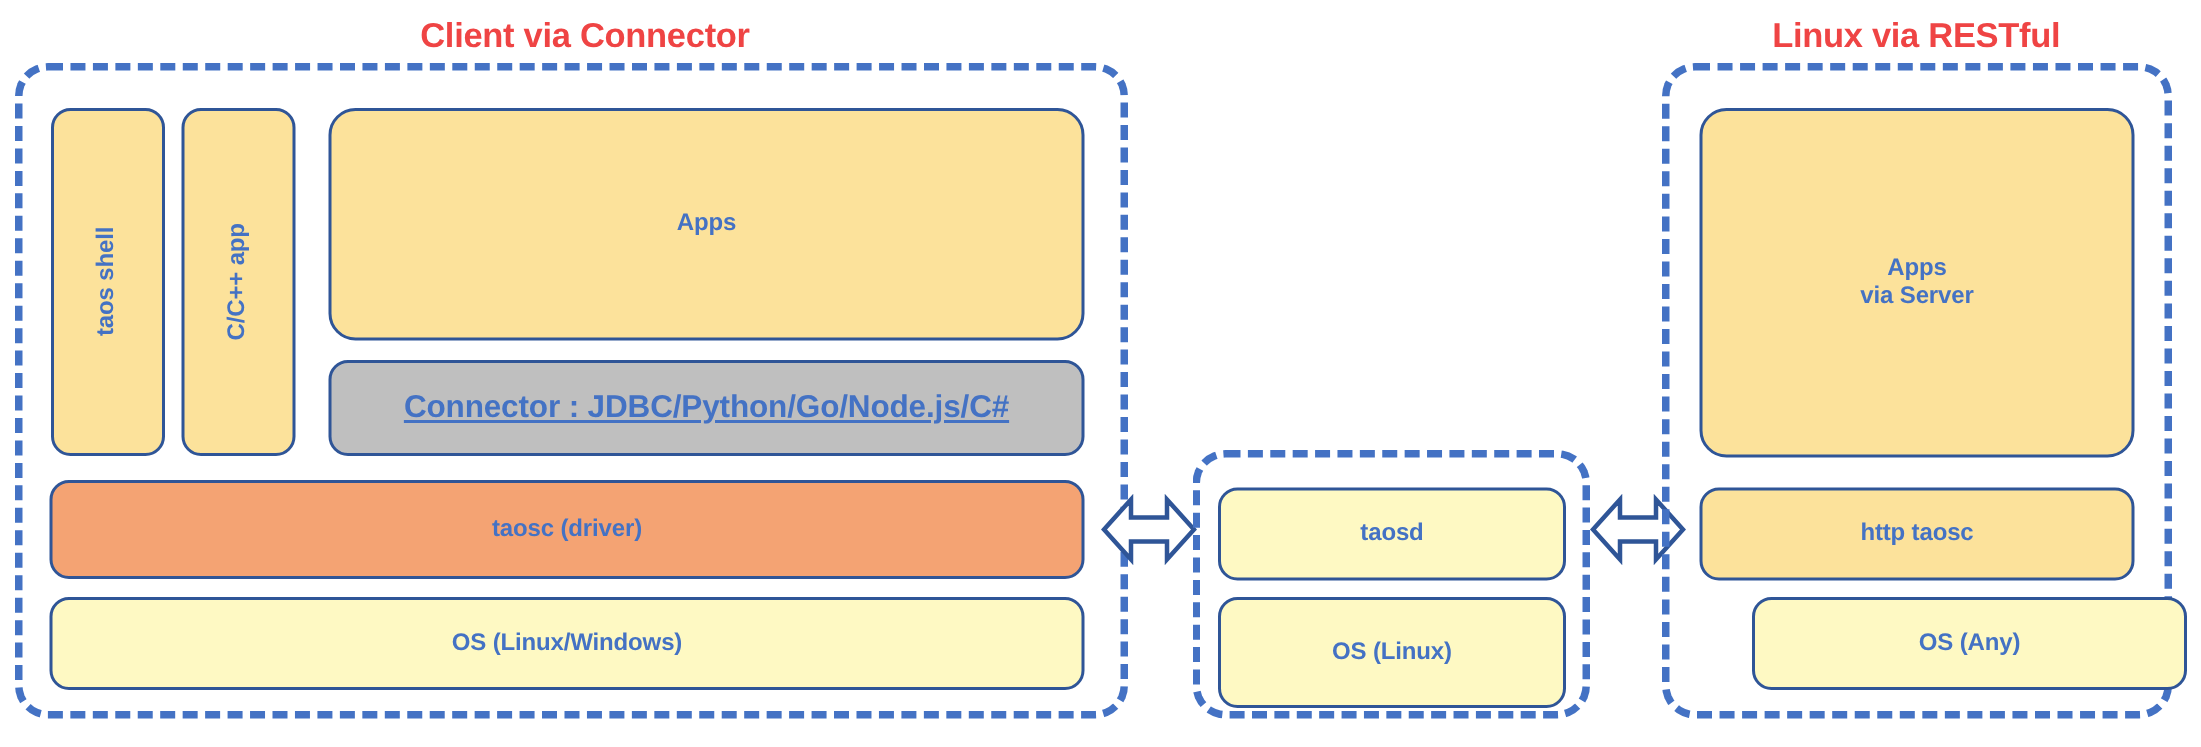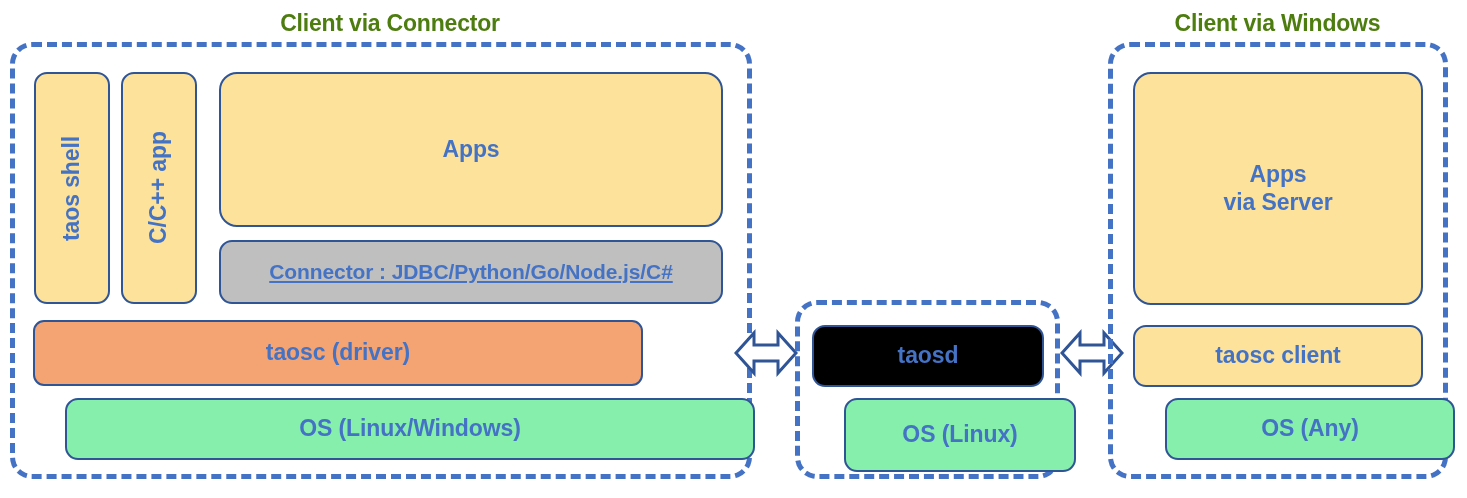--- a/index.html
+++ b/index.html
@@ -16,21 +16,21 @@
     position: relative;
     width: 1467px;
     height: 498px;
     background: #ffffff;
     overflow: hidden;
   }
 
   
   .section-title {
     position: absolute;
-    color: #4d7c0f;
+    color: #ef4444;
     font-weight: bold;
     font-size: 23px;
     letter-spacing: -0.2px;
     text-align: center;
     white-space: nowrap;
     line-height: 1;
   }
 
   
   .group {
@@ -46,65 +46,65 @@
     position: absolute;
     box-sizing: border-box;
     border: 2px solid #2f5597;
     border-radius: 13px;
     display: flex;
     align-items: center;
     justify-content: center;
     text-align: center;
     color: #4472c4;
     font-weight: bold;
-    font-size: 23px;
+    font-size: 16px;
     line-height: 1.18;
     letter-spacing: -0.1px;
   }
   .box.vertical {
     writing-mode: vertical-rl;
     transform: rotate(180deg);
   }
   .fill-yellow { background: #fce29b; }
   .fill-orange { background: #f4a373; }
-  .fill-blue   { background: #86efac; margin-left: 32px; }
-  .fill-green  { background: #000000; }
+  .fill-blue   { background: #fef9c3; }
+  .fill-green  { background: #fef9c3; }
   .fill-gray   { background: #bfbfbf; }
 
   .box.small-text { font-size: 21px; text-decoration: underline; }
 
   
   .arrow {
     position: absolute;
     width: 64px;
     height: 54px;
   }
   .arrow svg { display: block; width: 100%; height: 100%; }
 </style>
 </head>
 <body>
 
 <div id="canvas">
 
   <div class="section-title" style="left:130px; top:12px; width:520px;">Client via Connector</div>
 
 
-  <div class="section-title" style="left:1105px; top:12px; width:345px;">Client via Windows</div>
+  <div class="section-title" style="left:1105px; top:12px; width:345px;">Linux via RESTful</div>
 
   <div class="group" style="left:10px; top:42px; width:742px; height:437px;"></div>
 
   <div class="box vertical fill-yellow" style="left:34px; top:72px; width:76px; height:232px;">taos shell</div>
 
   <div class="box vertical fill-yellow" style="left:121px; top:72px; width:76px; height:232px;">C/C++ app</div>
 
   <div class="box fill-yellow" style="left:219px; top:72px; width:504px; height:155px; border-radius:18px;">Apps</div>
 
   <div class="box fill-gray small-text" style="left:219px; top:240px; width:504px; height:64px;">Connector : JDBC/Python/Go/Node.js/C#</div>
 
-  <div class="box fill-orange" style="left:33px; top:320px; width:610px; height:66px;border-radius:11px;">taosc (driver)</div>
+  <div class="box fill-orange" style="left:33px; top:320px; width:690px; height:66px;">taosc (driver)</div>
 
   <div class="box fill-blue" style="left:33px; top:398px; width:690px; height:62px;">OS (Linux/Windows)</div>
 
   <div class="arrow" style="left:734px; top:326px;">
     <svg viewBox="0 0 64 54" preserveAspectRatio="none">
       <path d="M2,27 L20,7 L20,19 L44,19 L44,7 L62,27 L44,47 L44,35 L20,35 L20,47 Z" fill="#ffffff" stroke="#2f5597" stroke-width="3" stroke-linejoin="miter"></path>
     </svg>
   </div>
 
   <div class="group" style="left:795px; top:300px; width:265px; height:179px;"></div>
@@ -119,17 +119,17 @@
     </svg>
   </div>
 
   <div class="group" style="left:1108px; top:42px; width:340px; height:437px;"></div>
 
   <div class="box fill-yellow" style="left:1133px; top:72px; width:290px; height:233px; border-radius:18px; flex-direction:column;">
     <span>Apps</span>
     <span>via Server</span>
   </div>
 
-  <div class="box fill-yellow" style="left:1133px; top:325px; width:290px; height:62px;">taosc client</div>
+  <div class="box fill-yellow" style="left:1133px; top:325px; width:290px; height:62px;">http taosc</div>
 
-  <div class="box fill-blue" style="left:1133px; top:398px; width:290px; height:62px;">OS (Any)</div>
+  <div class="box fill-blue" style="left:1168px; top:398px; width:290px; height:62px;">OS (Any)</div>
 
 </div>
 
 </body></html>

